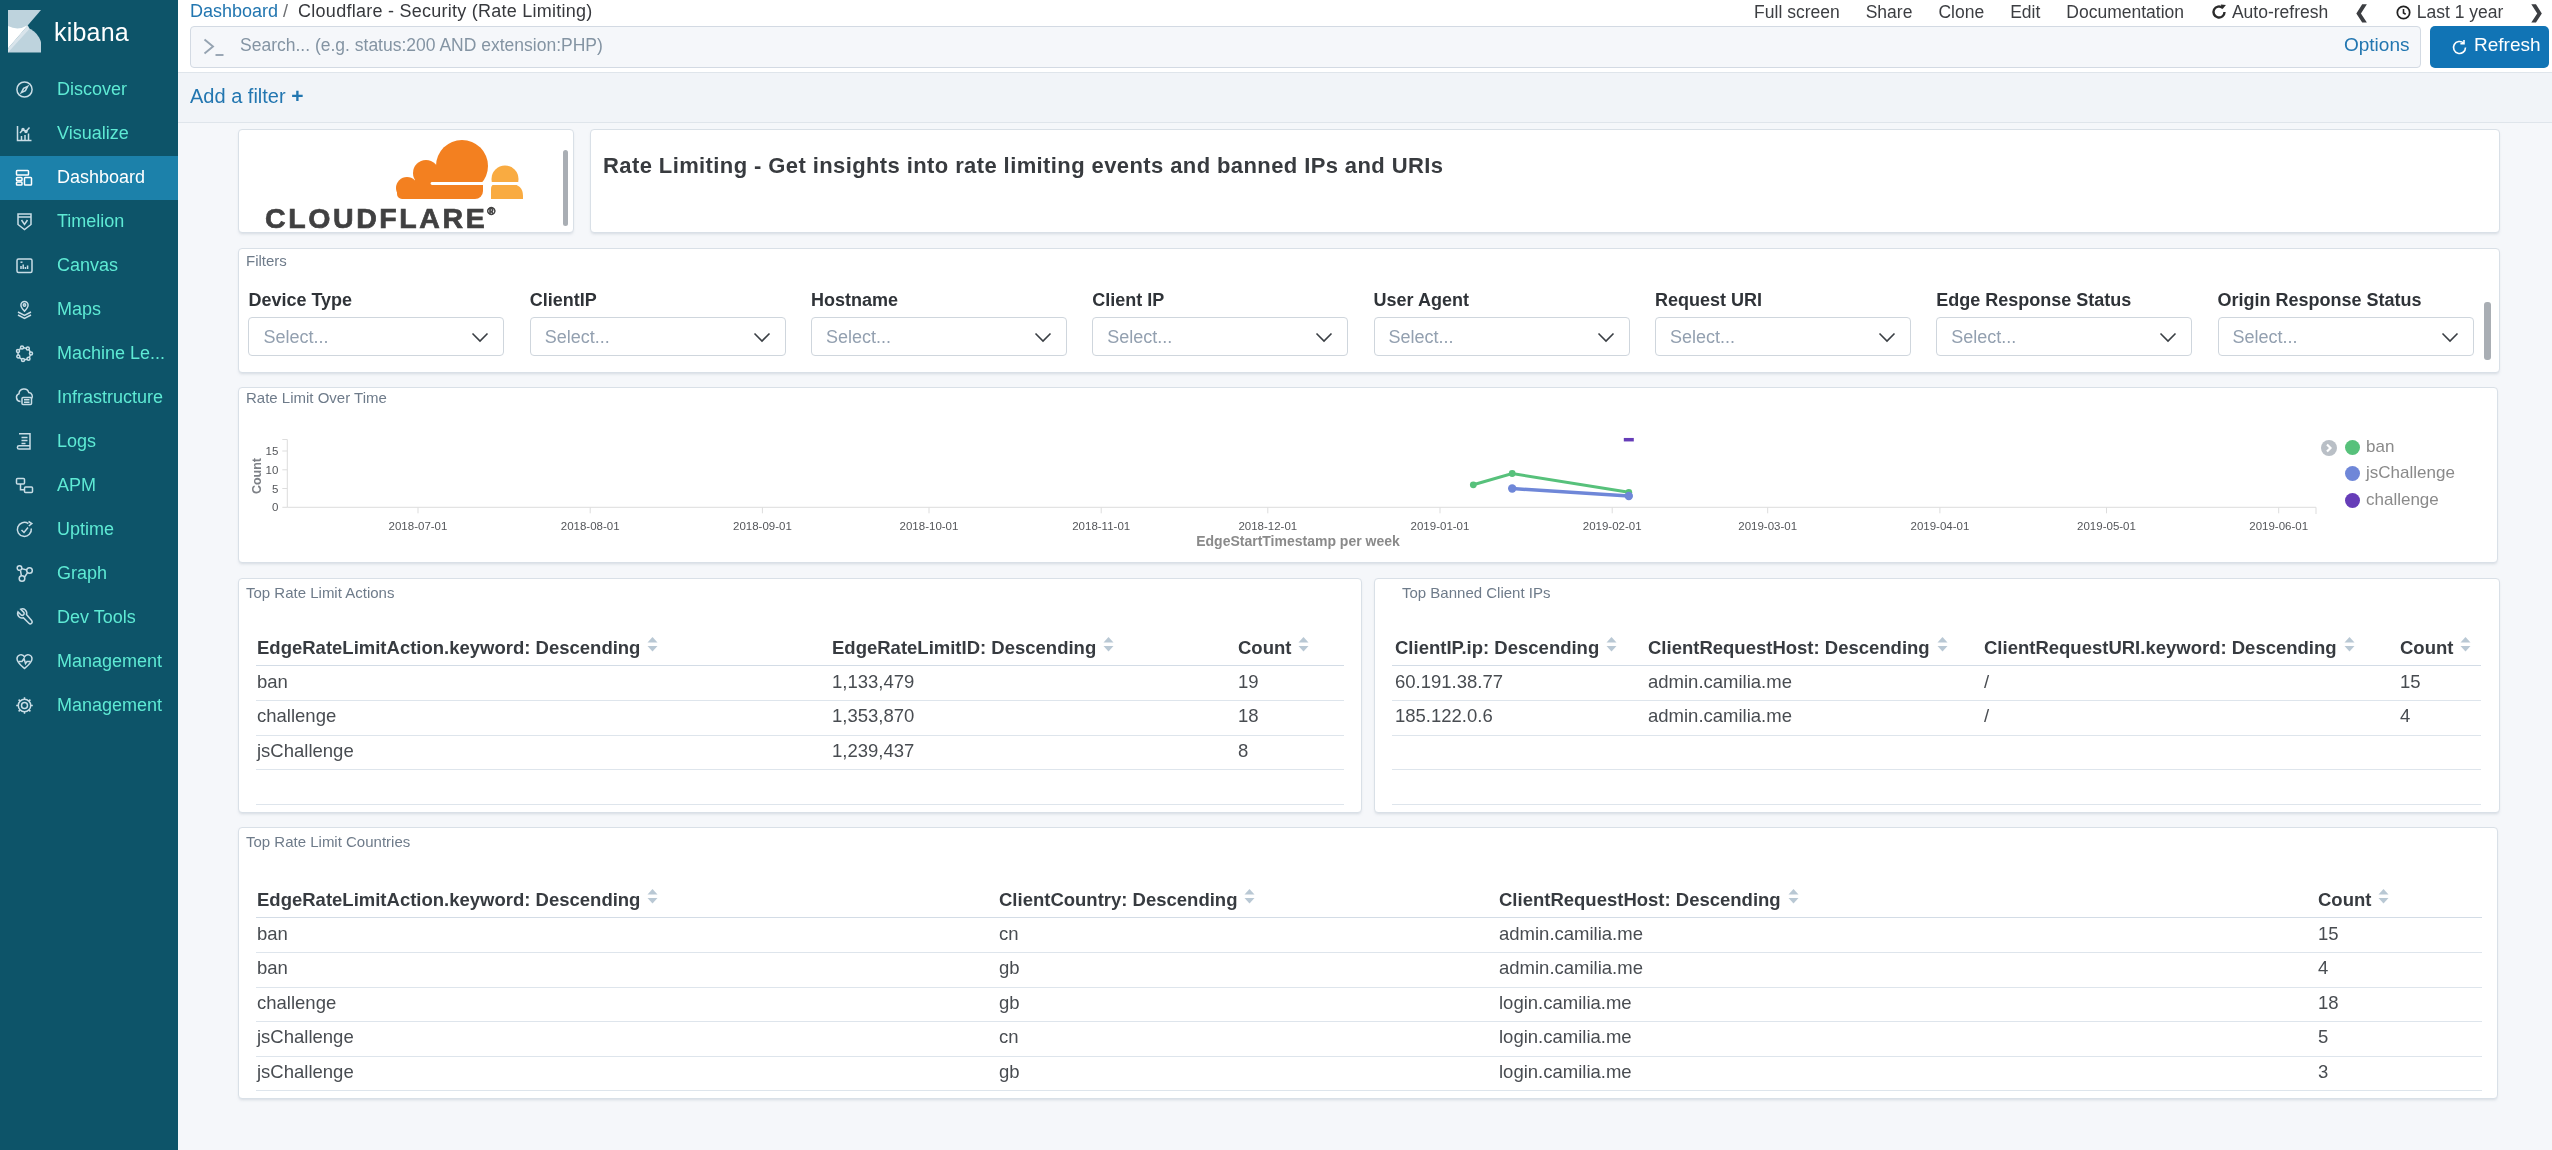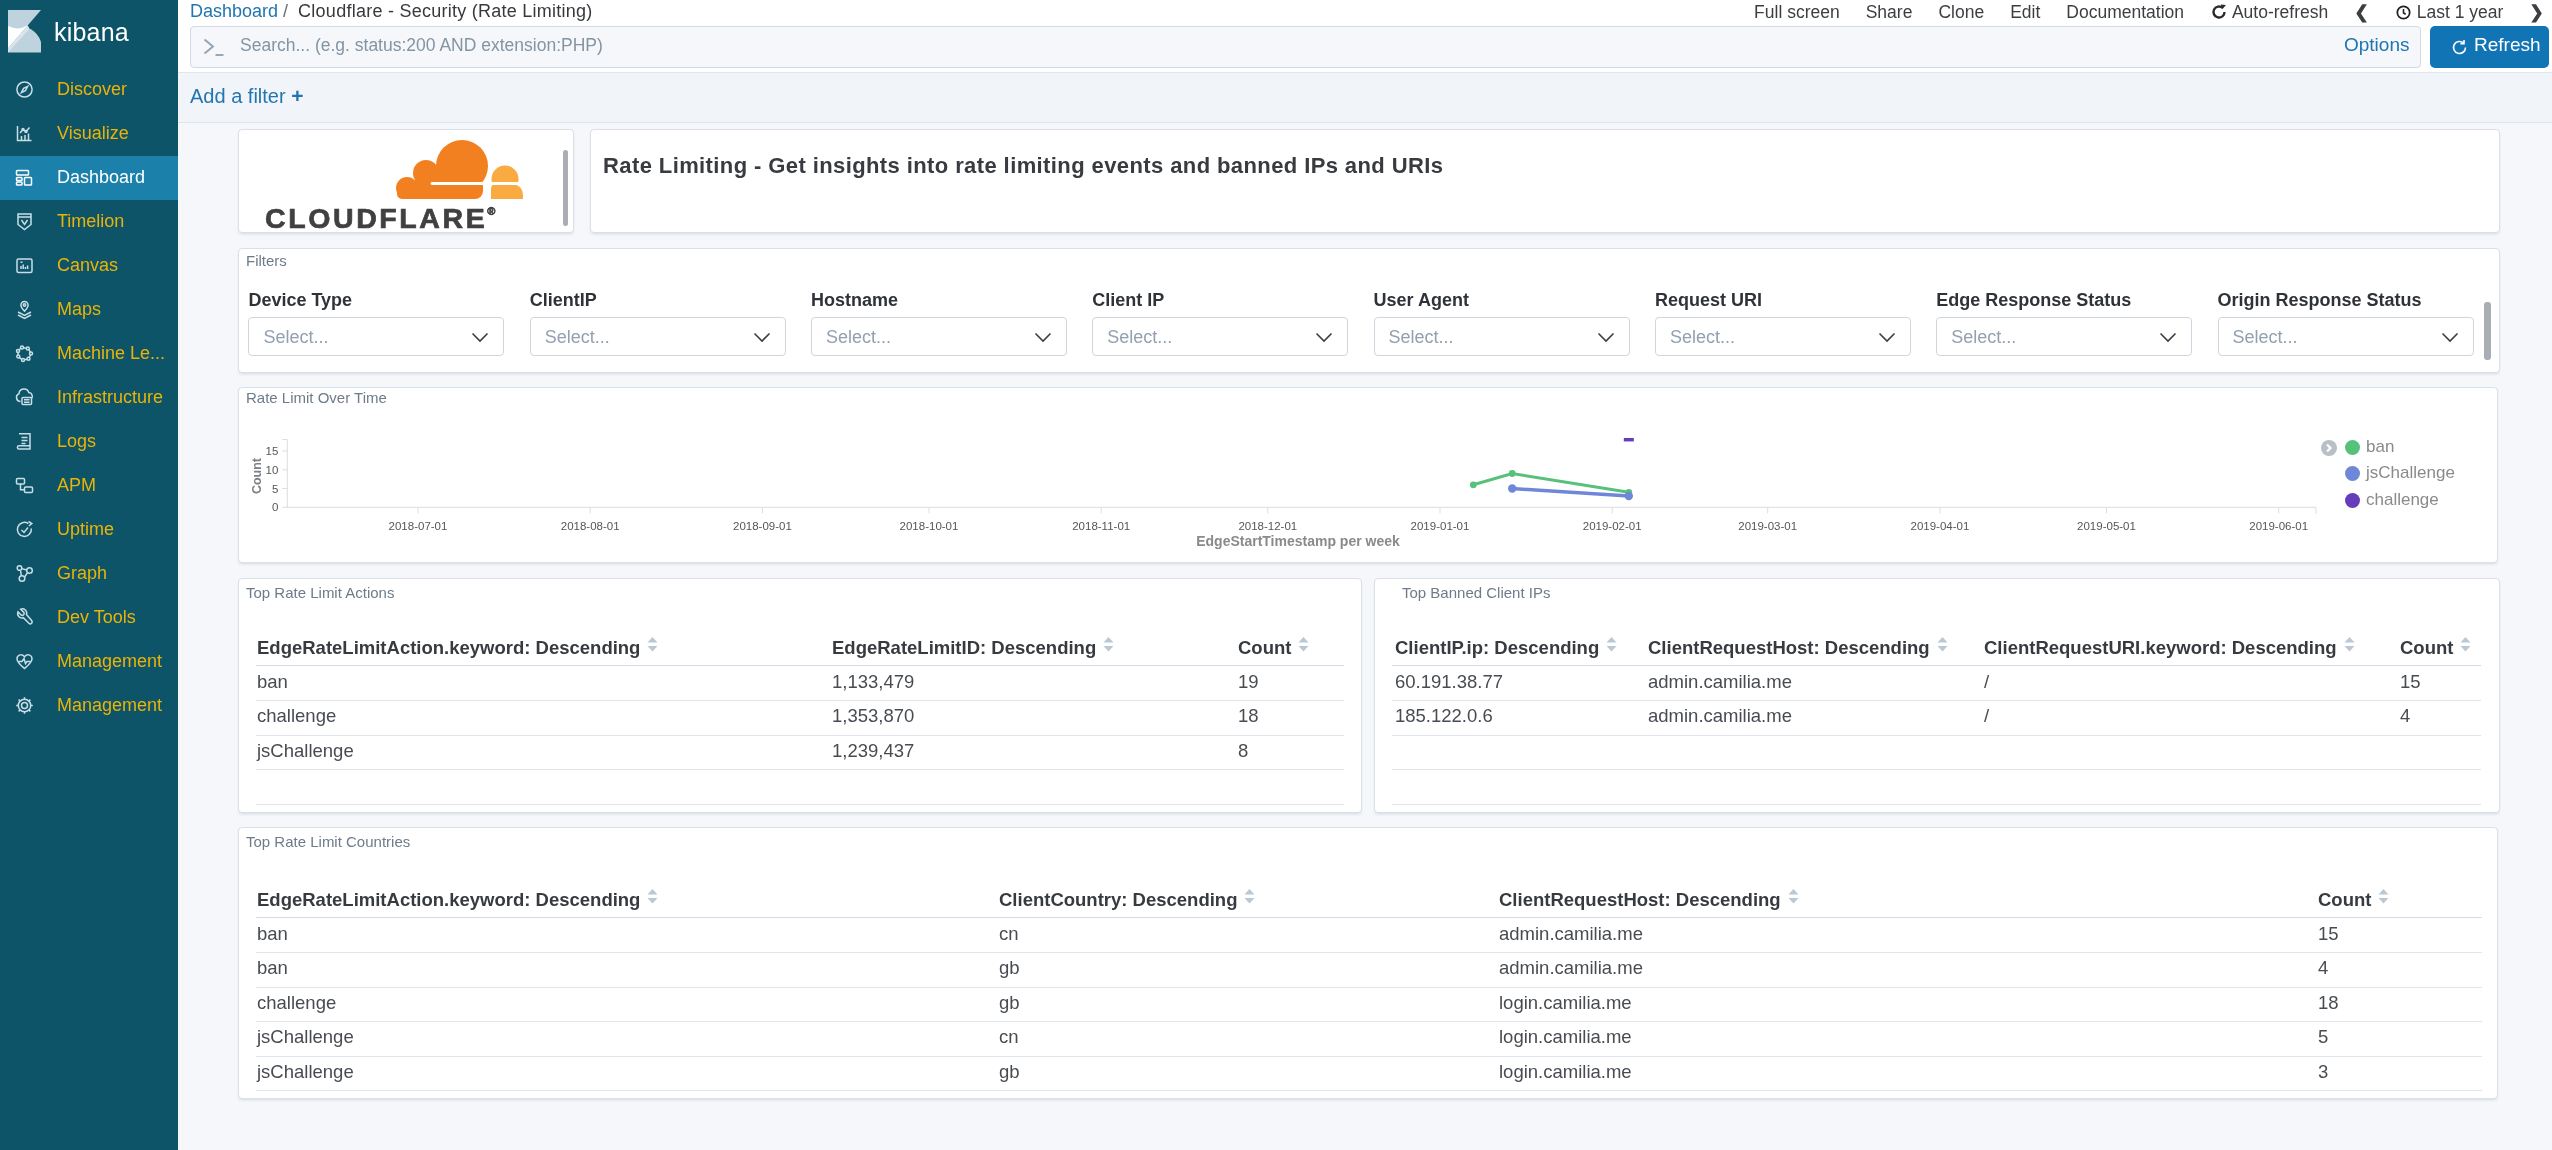--- a/index.html
+++ b/index.html
@@ -1,20 +1,20 @@
 <!DOCTYPE html>
 <html><head>
 <meta charset="utf-8">
 <style>
   * { margin:0; padding:0; box-sizing:border-box; }
   html,body { width:2552px; height:1150px; font-family:"Liberation Sans", sans-serif; background:#fff; overflow:hidden; }
   .abs { position:absolute; }
   #page { position:relative; width:2552px; height:1150px; }
   #sidebar { position:absolute; left:0; top:0; width:178px; height:1150px; background:#0d5469; }
-  .navitem { position:absolute; left:0; width:178px; height:44px; color:#eab308; font-size:18px; }
+  .navitem { position:absolute; left:0; width:178px; height:44px; color:#5eead4; font-size:18px; }
   .navitem .lbl { position:absolute; left:57px; top:11px; }
   .navitem .ico { position:absolute; left:14px; top:11px; width:21px; height:21px; }
   .navitem.sel { background:#1c81aa; color:#ffffff; }
   .navitem .ico svg { stroke:#c9dde6; fill:none; stroke-width:1.5; }
   .navitem.sel .ico svg { stroke:#ffffff; }
   #crumbs { position:absolute; left:190px; top:1px; font-size:18px; color:#37393d; }
   #crumbs a { color:#2276b0; text-decoration:none; }
   #topmenu { position:absolute; right:8px; top:2px; font-size:17.5px; color:#3c3e42; }
   #topmenu span.it { margin-left:26px; }
   #searchbox { position:absolute; left:190px; top:26px; width:2231px; height:42px; border:1px solid #d3dae3; border-radius:4px; background:#f5f7fa; }

